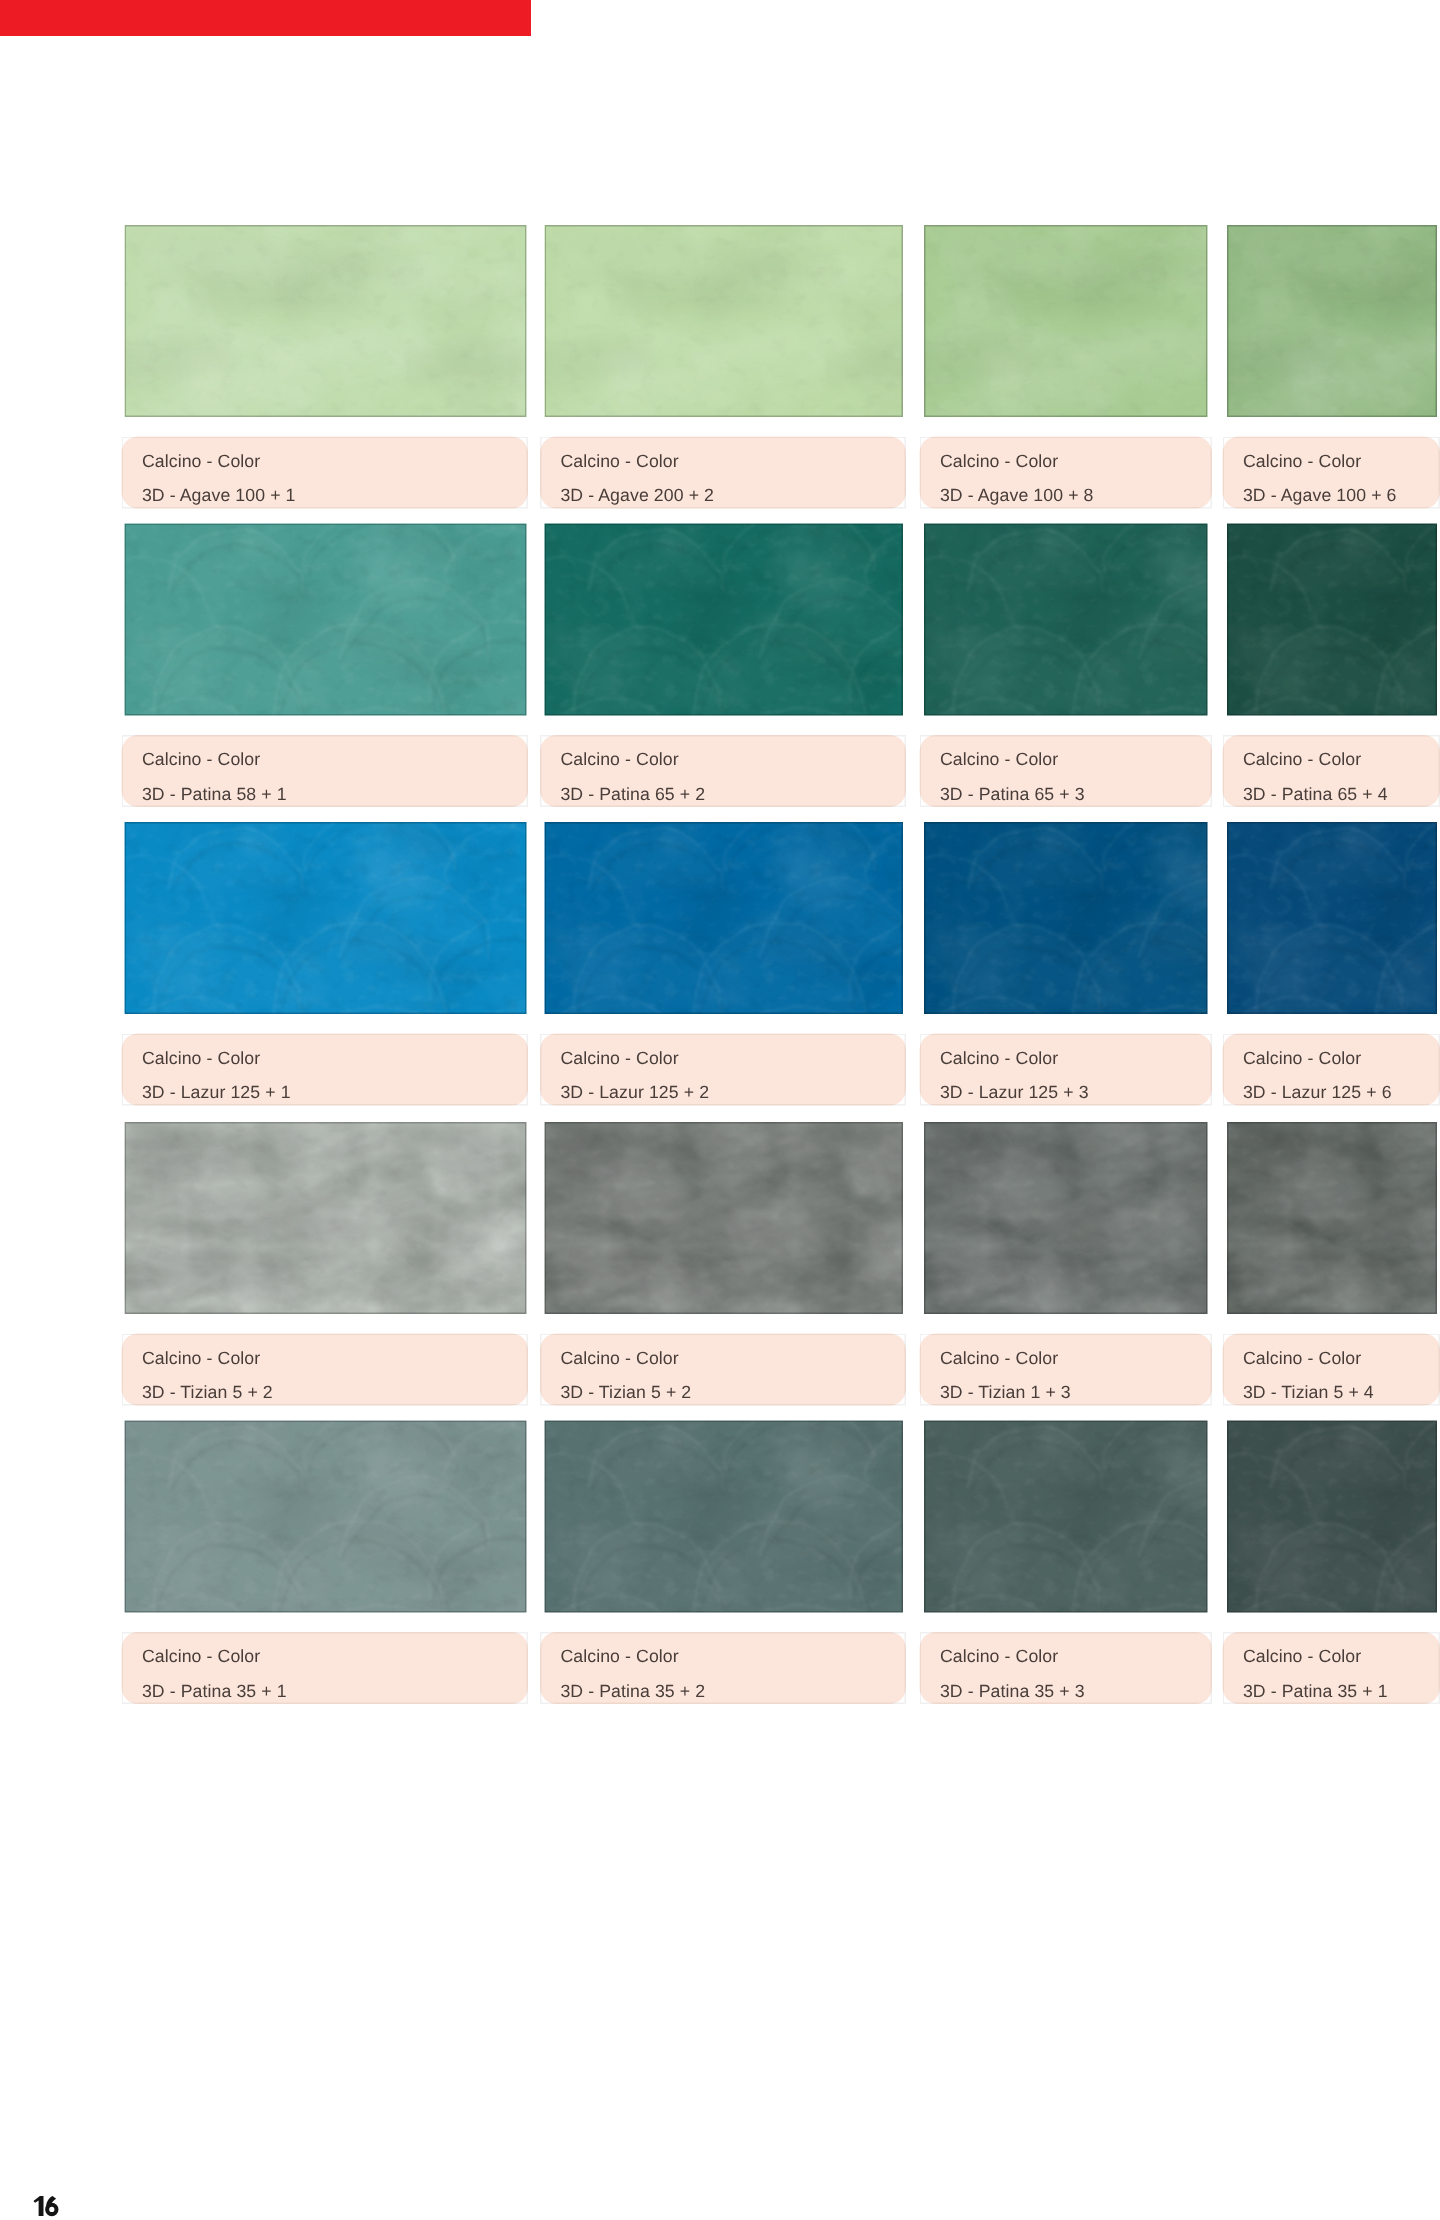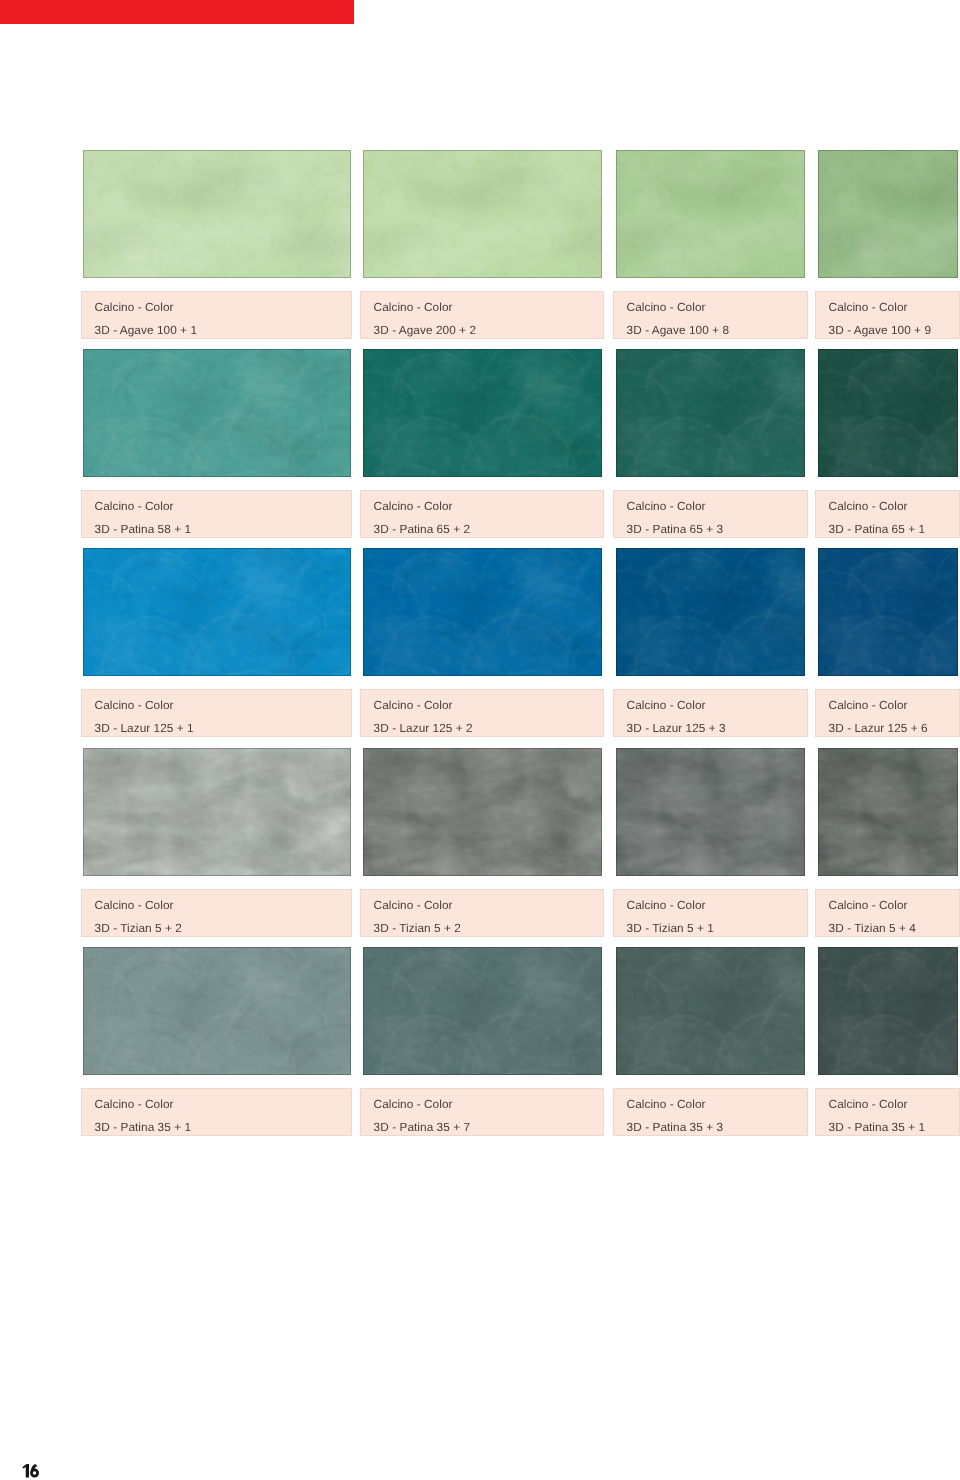--- a/index.html
+++ b/index.html
@@ -6,21 +6,21 @@
   body{width:960px;height:1480px;background:#fff;
        font-family:"Liberation Sans",sans-serif;overflow:hidden;
        -webkit-font-smoothing:antialiased;text-rendering:geometricPrecision;}
   #page{position:relative;width:960px;height:1480px;background:#fff;}
   #tex-defs{position:absolute;width:0;height:0;overflow:hidden;}
   #accent-bar{position:absolute;left:0;top:0;width:354px;height:24px;}
   .swatch{position:absolute;overflow:hidden;}
   .swatch::after{content:"";position:absolute;inset:0;pointer-events:none;
        box-shadow:inset 0 0 0 1px rgba(0,0,0,0.22);}
   .swatch > svg{position:absolute;left:0;top:0;}
-  .label{position:absolute;}
+  .label{position:absolute;border-radius:11px;}
   .label::after{content:"";position:absolute;inset:0;pointer-events:none;
        box-shadow:inset 0 0 0 1px rgba(120,110,105,0.10);}
   .label .l1,.label .l2{position:absolute;left:13.6px;white-space:nowrap;
        font-size:11.8px;letter-spacing:0.06px;}
   .label .l1{top:9px;}
   .label .l2{top:32px;}
   #page-number{position:absolute;left:21.5px;top:1463.3px;height:14px;}
   #page-number .pn-text{position:absolute;left:0;top:0;font-size:19px;font-weight:bold;
        color:#141414;opacity:0;}
   #pn-svg{position:absolute;left:0;top:0;overflow:visible;}
@@ -239,21 +239,21 @@
         <span class="l1">Calcino - Color</span>
         <span class="l2">3D - Agave 100 + 8</span>
       </div>
       <div class="swatch" style="left: 818px; top: 150px; width: 140px; height: 128px; background: rgb(146, 185, 131);">
         <svg width="268" height="128" viewBox="0 0 268 128">
           <use href="#tex-cloud"></use>
         </svg>
       </div>
       <div class="label" style="left: 815px; top: 291px; width: 145px; height: 48px; background: rgb(252, 229, 218); color: rgb(72, 61, 57);">
         <span class="l1">Calcino - Color</span>
-        <span class="l2">3D - Agave 100 + 9</span>
+        <span class="l2">3D - Agave 100 + 6</span>
       </div>
     </div>
     <div class="swgroup">
       <div class="swatch" style="left: 83px; top: 349px; width: 268px; height: 128px; background: rgb(75, 157, 148);">
         <svg width="268" height="128" viewBox="0 0 268 128">
           <use href="#tex-fan"></use>
         </svg>
       </div>
       <div class="label" style="left: 81px; top: 490px; width: 271px; height: 48px; background: rgb(252, 229, 218); color: rgb(72, 61, 57);">
         <span class="l1">Calcino - Color</span>
@@ -277,21 +277,21 @@
         <span class="l1">Calcino - Color</span>
         <span class="l2">3D - Patina 65 + 3</span>
       </div>
       <div class="swatch" style="left: 818px; top: 349px; width: 140px; height: 128px; background: rgb(28, 78, 67);">
         <svg width="268" height="128" viewBox="0 0 268 128">
           <use href="#tex-fan"></use>
         </svg>
       </div>
       <div class="label" style="left: 815px; top: 490px; width: 145px; height: 48px; background: rgb(252, 229, 218); color: rgb(72, 61, 57);">
         <span class="l1">Calcino - Color</span>
-        <span class="l2">3D - Patina 65 + 1</span>
+        <span class="l2">3D - Patina 65 + 4</span>
       </div>
     </div>
     <div class="swgroup">
       <div class="swatch" style="left: 83px; top: 548px; width: 268px; height: 128px; background: rgb(10, 138, 197);">
         <svg width="268" height="128" viewBox="0 0 268 128">
           <use href="#tex-fan"></use>
         </svg>
       </div>
       <div class="label" style="left: 81px; top: 689px; width: 271px; height: 48px; background: rgb(252, 229, 218); color: rgb(72, 61, 57);">
         <span class="l1">Calcino - Color</span>
@@ -344,21 +344,21 @@
         <span class="l1">Calcino - Color</span>
         <span class="l2">3D - Tizian 5 + 2</span>
       </div>
       <div class="swatch" style="left: 616px; top: 748px; width: 189px; height: 128px; background: rgb(106, 113, 110);">
         <svg width="268" height="128" viewBox="0 0 268 128">
           <use href="#tex-crease"></use>
         </svg>
       </div>
       <div class="label" style="left: 613px; top: 889px; width: 195px; height: 48px; background: rgb(252, 229, 218); color: rgb(72, 61, 57);">
         <span class="l1">Calcino - Color</span>
-        <span class="l2">3D - Tizian 5 + 1</span>
+        <span class="l2">3D - Tizian 1 + 3</span>
       </div>
       <div class="swatch" style="left: 818px; top: 748px; width: 140px; height: 128px; background: rgb(96, 103, 99);">
         <svg width="268" height="128" viewBox="0 0 268 128">
           <use href="#tex-crease"></use>
         </svg>
       </div>
       <div class="label" style="left: 815px; top: 889px; width: 145px; height: 48px; background: rgb(252, 229, 218); color: rgb(72, 61, 57);">
         <span class="l1">Calcino - Color</span>
         <span class="l2">3D - Tizian 5 + 4</span>
       </div>
@@ -373,21 +373,21 @@
         <span class="l1">Calcino - Color</span>
         <span class="l2">3D - Patina 35 + 1</span>
       </div>
       <div class="swatch" style="left: 363px; top: 947px; width: 239px; height: 128px; background: rgb(87, 113, 112);">
         <svg width="268" height="128" viewBox="0 0 268 128">
           <use href="#tex-fan"></use>
         </svg>
       </div>
       <div class="label" style="left: 360px; top: 1088px; width: 244px; height: 48px; background: rgb(252, 229, 218); color: rgb(72, 61, 57);">
         <span class="l1">Calcino - Color</span>
-        <span class="l2">3D - Patina 35 + 7</span>
+        <span class="l2">3D - Patina 35 + 2</span>
       </div>
       <div class="swatch" style="left: 616px; top: 947px; width: 189px; height: 128px; background: rgb(74, 96, 93);">
         <svg width="268" height="128" viewBox="0 0 268 128">
           <use href="#tex-fan"></use>
         </svg>
       </div>
       <div class="label" style="left: 613px; top: 1088px; width: 195px; height: 48px; background: rgb(252, 229, 218); color: rgb(72, 61, 57);">
         <span class="l1">Calcino - Color</span>
         <span class="l2">3D - Patina 35 + 3</span>
       </div>

